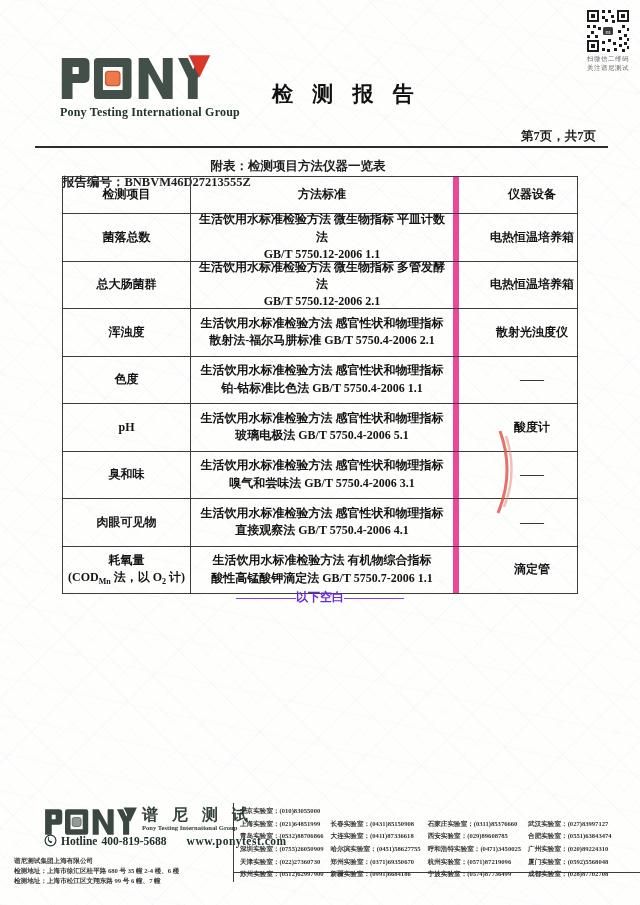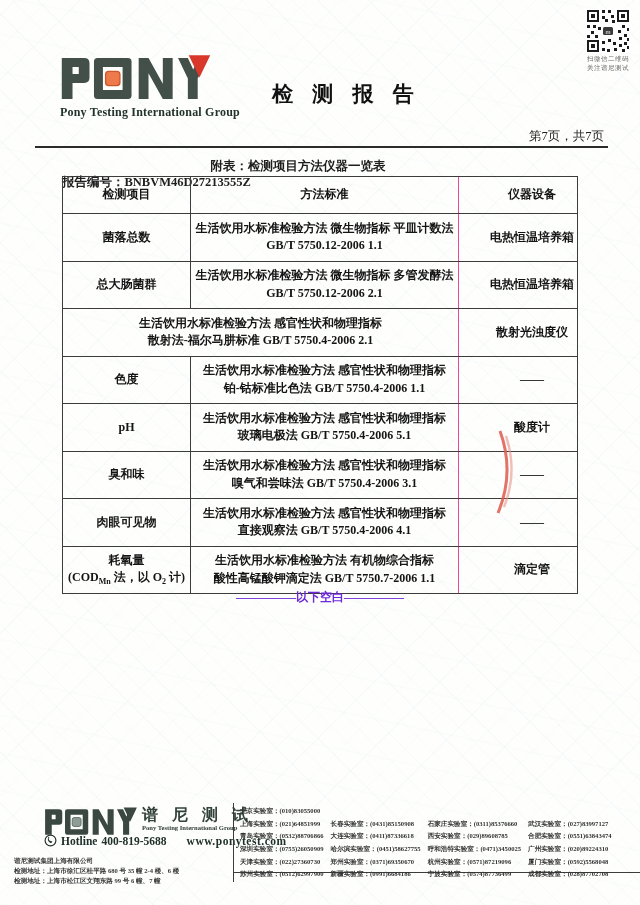--- a/index.html
+++ b/index.html
@@ -20,36 +20,36 @@
   .abs{position:absolute;}
 
   
   .brand-logo{left:60px;top:54px;width:152px;height:49px;}
   .brand-subtitle{left:60px;top:105px;font-size:12px;font-weight:bold;color:#22322c;letter-spacing:.2px;}
   .report-title{left:272px;top:80px;font-size:21px;font-weight:bold;letter-spacing:7px;color:#111;}
   .qr-wrap{left:585px;top:9px;width:46px;text-align:center;}
   .qr-box{width:44px;height:44px;margin:0 auto;background:#fff;position:relative;}
   .qr-caption{font-size:6.5px;color:#6a6a6a;line-height:1.35;margin-top:2px;letter-spacing:.5px;}
   .report-line{left:62px;top:128px;font-size:12.5px;font-weight:bold;margin-top:46px;}
-  .page-info{top:128px;right:36px;font-size:12.5px;font-weight:normal;}
+  .page-info{top:128px;right:44px;font-size:12.5px;font-weight:bold;}
   .header-rule{left:35px;top:146px;width:573px;height:2px;background:#2c2c2c;}
 
   
   .table-caption{left:0;top:158px;width:596px;text-align:center;font-size:12.5px;font-weight:bold;}
   .method-table{
     left:62px;top:176px;width:516px;
     border:1px solid #3c3c3c;box-sizing:border-box;
     font-weight:bold;font-size:12px;color:#141414;
   }
   .tr{display:flex;}
   .tr + .tr{border-top:1px solid #3c3c3c;}
   .td{display:flex;flex-direction:column;align-items:center;justify-content:center;
       text-align:center;box-sizing:border-box;line-height:1.45;padding:2px 3px;}
   .c-item{width:128px;border-right:1px solid #3c3c3c;}
-  .c-method{flex:1;border-right:1px solid #ec4899;}
+  .c-method{flex:1;border-right:6px solid #ec4899;}
   .c-instr{width:90px;margin-left:28px;}
   .tr-head{height:36px;}
   .tr-data{height:46.5px;}
   sub{font-size:8px;}
 
   .end-note{left:0;top:589px;width:640px;text-align:center;font-size:12px;font-weight:bold;color:#6d28d9;}
 
   
   .stamp{left:491px;top:429px;width:42px;height:86px;pointer-events:none;}
 
@@ -130,20 +130,21 @@
   <div class="tr tr-data">
     <div class="td c-item">总大肠菌群</div>
     <div class="td c-method">
       <div>生活饮用水标准检验方法 微生物指标 多管发酵法</div>
         <div>GB/T 5750.12-2006 2.1</div>
     </div>
     <div class="td c-instr">电热恒温培养箱</div>
   </div>
 
   <div class="tr tr-data">
+    <div class="td c-item">浑浊度</div>
     <div class="td c-method">
       <div>生活饮用水标准检验方法 感官性状和物理指标</div>
         <div>散射法-福尔马肼标准 GB/T 5750.4-2006 2.1</div>
     </div>
     <div class="td c-instr">散射光浊度仪</div>
   </div>
 
   <div class="tr tr-data">
     <div class="td c-item">色度</div>
     <div class="td c-method">

